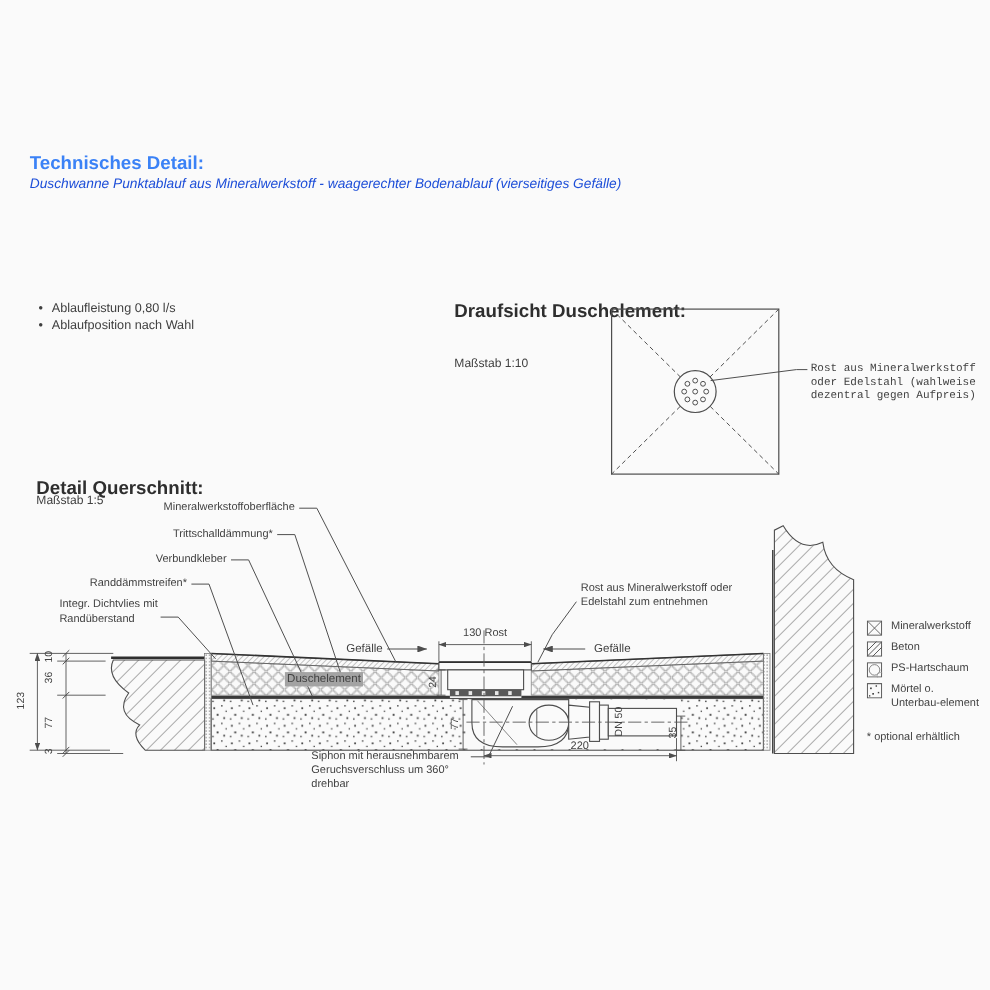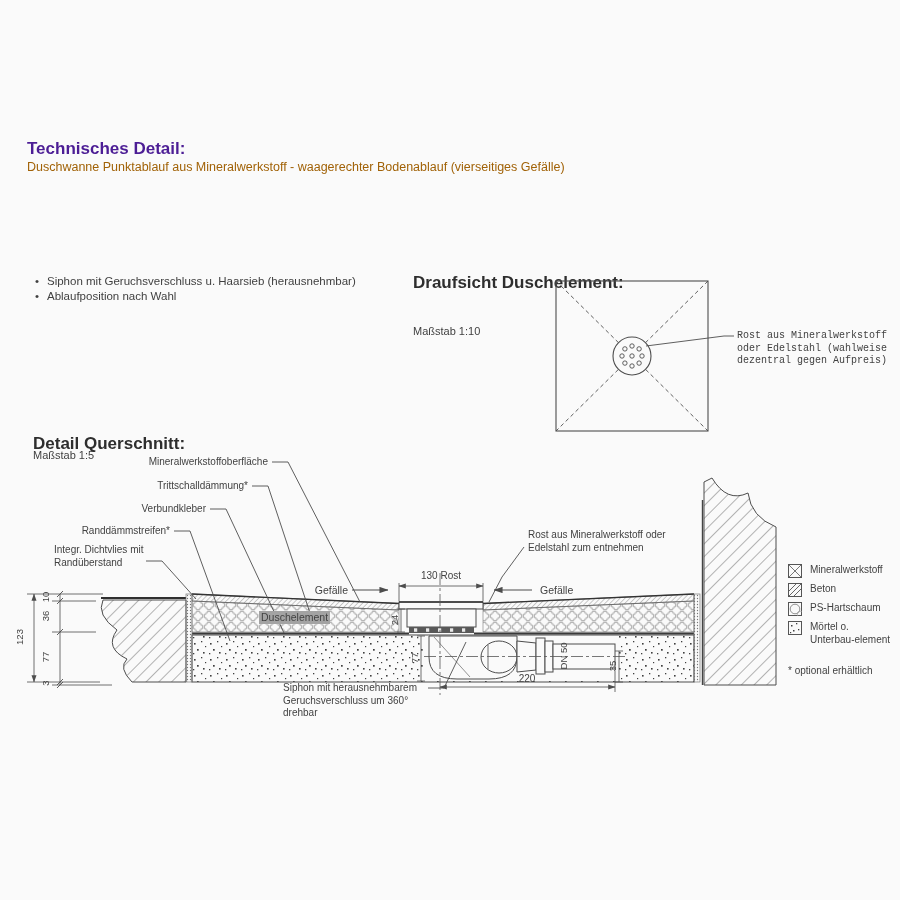--- a/index.html
+++ b/index.html
@@ -1,20 +1,20 @@
 <!DOCTYPE html>
 <html><head>
 <meta charset="utf-8">
 <style>
   html,body{margin:0;padding:0;}
   .page{position:relative;width:900px;height:900px;background:#fafafa;
         font-family:"Liberation Sans",sans-serif;color:#3f3f3f;overflow:hidden;}
   .abs{position:absolute;}
-  .title{font-size:17px;font-weight:bold;color:#4c1d95;}
-  .subtitle{font-size:12.5px;color:#a16207;}
+  .title{font-size:17px;font-weight:bold;color:#3b82f6;}
+  .subtitle{font-size:12.5px;color:#1d4ed8;font-style:italic;}
   .features{list-style:none;margin:0;padding:0;font-size:11.5px;line-height:14.5px;}
   .features li{position:relative;padding-left:12px;margin:0;}
   .features li:before{content:"•";position:absolute;left:0;top:0;}
   .b-sub:empty{display:none;}
   .sec-h{font-size:17px;font-weight:bold;color:#2e2e2e;}
   .sec-s{font-size:11px;}
   .lbl{font-size:10px;line-height:12.5px;color:#424242;}
   .r{text-align:right;}
   .c{text-align:center;}
   .vdim{position:absolute;font-size:9.5px;color:#424242;white-space:nowrap;
@@ -28,21 +28,21 @@
 </head>
 <body>
 
 <div class="page">
 
   <div class="abs title" style="left:27px;top:139px;">Technisches Detail:</div>
   <div class="abs subtitle" style="left:27px;top:160px;">Duschwanne Punktablauf aus Mineralwerkstoff - waagerechter Bodenablauf (vierseitiges Gefälle)</div>
 
   <ul class="features abs" style="left:35px;top:274px;width:340px;">
     <li>
-      <span class="b-text">Siphon mit Geruchsverschluss u. Haarsieb (herausnehmbar)</span>
+      <span class="b-text">Ablaufleistung 0,80 l/s</span>
       
     </li>
     <li>
       <span class="b-text">Ablaufposition nach Wahl</span>
       
     </li>
   </ul>
 
   <div class="abs sec-h" style="left:413px;top:273px;">Draufsicht Duschelement:</div>
   <div class="abs sec-s" style="left:413px;top:293px;margin-top:32px;">Maßstab 1:10</div>

